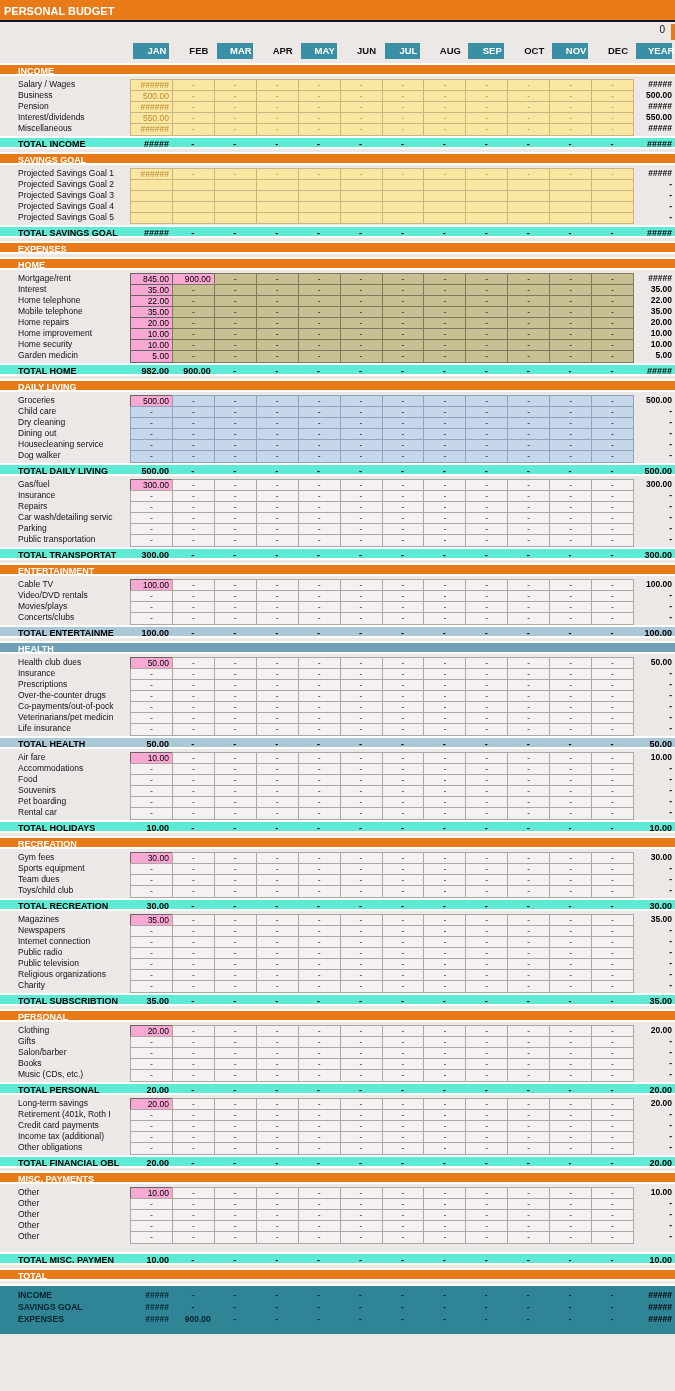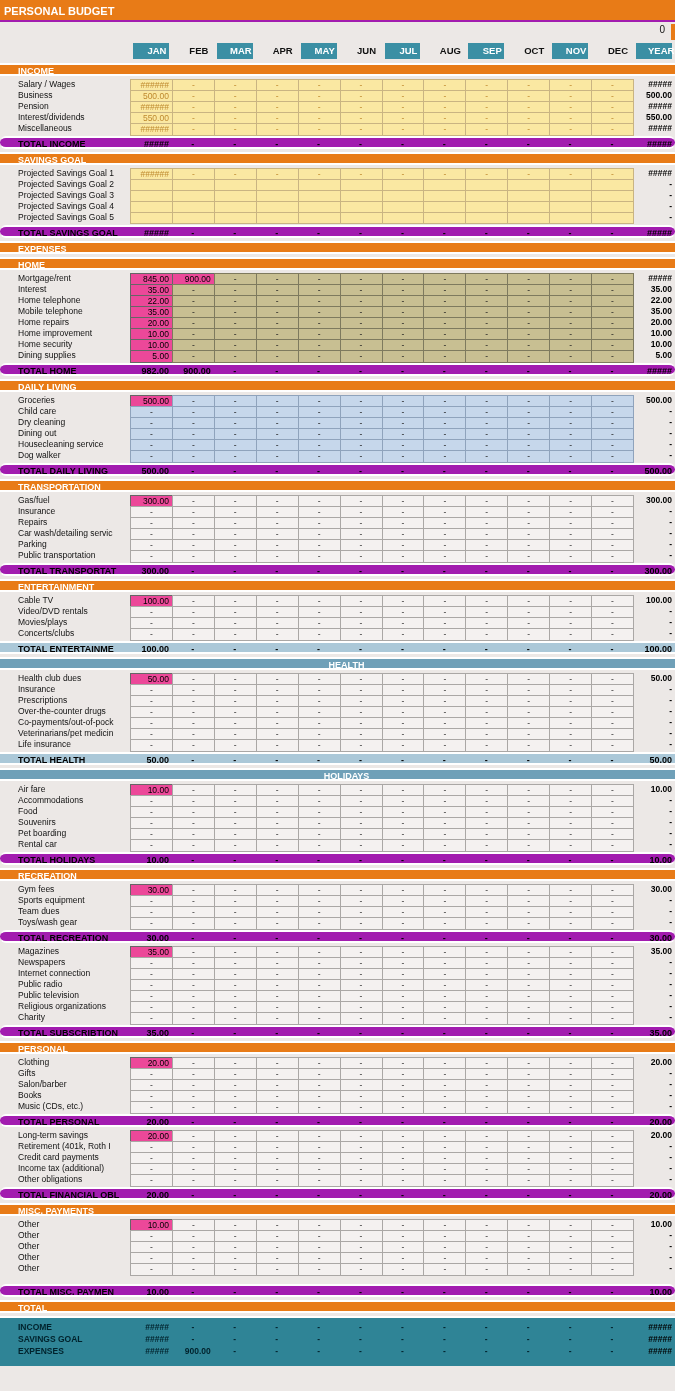--- a/index.html
+++ b/index.html
@@ -9,21 +9,21 @@
     background:#ece8e6;
     width:675px; height:1391px;
     position:relative;
     overflow:hidden;
   }
   .titlebar {
     background:#e87b17; color:#fff;
     height:22px; line-height:22px;
     font-size:11px; font-weight:bold;
     padding-left:4px;
-    border-bottom:2px solid #a21caf;
+    border-bottom:2px solid #0f172a;
   }
   .zero-row {
     height:16px; line-height:16px;
     text-align:right; padding-right:10px;
     font-size:10px; color:#111;
   }
   .right-strip {
     position:absolute; top:24px; right:0;
     width:4px; height:16px; background:#e87b17;
   }
@@ -39,48 +39,48 @@
   }
   .mcell.hl { background:#3b8fa4; color:#fff; }
   .section-header {
     height:13px; line-height:13px;
     color:#fff; font-size:9px; font-weight:bold;
     padding-left:18px;
     border-top:2px solid #fff; border-bottom:2px solid #fff;
     margin-bottom:3px;
   }
   .hdr-orange { background:#e87b17; }
-  .hdr-steel  { background:#6fa0b8;text-align:center; }
+  .hdr-steel  { background:#6fa0b8; }
   .row { height:11px; line-height:11px; font-size:8.5px; }
   .rlabel {
     color:#111; padding-left:18px;
     white-space:nowrap; overflow:hidden;
   }
   .cell {
     border:1px solid #a8a5a3;
     margin-right:-1px; margin-bottom:-1px;
     text-align:center; color:#333;
     font-size:8.5px;
   }
   .cell.num { text-align:right; padding-right:3px; color:#000; }
   .c-yellow { background:#fae8a2; border-color:#c9b482; color:#bf8a2f; }
   .c-yellow.num { color:#bf8a2f; }
   .c-olive  { background:#c8bf92; border-color:#7e7a5e; color:#222; }
   .c-blue   { background:#c6d7eb; border-color:#8fa3bc; color:#222; }
   .c-plain  { background:#f4f1f0; border-color:#aaa7a5; color:#333; }
-  .c-white  { background:#ec4899; border-color:#666; color:#000; }
+  .c-white  { background:#f9a8d4; border-color:#666; color:#000; }
   .ycell {
     font-weight:bold; color:#000; text-align:right; padding-right:3px;
   }
   .total-row {
     height:13px; line-height:13px; font-size:9px; font-weight:bold;
     border-top:2px solid #fff; border-bottom:2px solid #fff;
     margin-top:2px; margin-bottom:3px;
   }
-  .tot-orange { background:#a21caf;border-radius:6px; }
+  .tot-orange { background:#5eead4; }
   .tot-lightsteel { background:#abc8d8; }
   .total-row .rlabel { font-weight:bold; color:#000; }
   .total-row .tcell { text-align:right; padding-right:3px; color:#000; }
   .total-row .tdash { text-align:center; color:#000; }
   .gap8 { height:8px; }
   .summary-block {
     background:#2f8496;
     border-top:2px solid #fff;
     padding-top:3px; padding-bottom:4px;
   }
@@ -421,21 +421,21 @@
       <div class="cell c-olive">-</div>
       <div class="cell c-olive">-</div>
       <div class="cell c-olive">-</div>
       <div class="cell c-olive">-</div>
       <div class="cell c-olive">-</div>
       <div class="cell c-olive">-</div>
       <div class="cell c-olive">-</div>
       <div class="ycell">10.00</div>
     </div>
     <div class="grid row">
-      <div class="rlabel">Dining supplies</div>
+      <div class="rlabel">Garden medicin</div>
       <div class="cell c-white num">5.00</div>
       <div class="cell c-olive">-</div>
       <div class="cell c-olive">-</div>
       <div class="cell c-olive">-</div>
       <div class="cell c-olive">-</div>
       <div class="cell c-olive">-</div>
       <div class="cell c-olive">-</div>
       <div class="cell c-olive">-</div>
       <div class="cell c-olive">-</div>
       <div class="cell c-olive">-</div>
@@ -565,21 +565,20 @@
       <div class="tdash">-</div>
       <div class="tdash">-</div>
       <div class="tdash">-</div>
       <div class="tdash">-</div>
       <div class="tdash">-</div>
       <div class="tdash">-</div>
       <div class="tdash">-</div>
       <div class="tdash">-</div>
       <div class="ycell">500.00</div>
     </div>
-    <div class="section-header hdr-orange">TRANSPORTATION</div>
     <div class="grid row">
       <div class="rlabel">Gas/fuel</div>
       <div class="cell c-white num">300.00</div>
       <div class="cell c-plain">-</div>
       <div class="cell c-plain">-</div>
       <div class="cell c-plain">-</div>
       <div class="cell c-plain">-</div>
       <div class="cell c-plain">-</div>
       <div class="cell c-plain">-</div>
       <div class="cell c-plain">-</div>
@@ -888,21 +887,20 @@
       <div class="tdash">-</div>
       <div class="tdash">-</div>
       <div class="tdash">-</div>
       <div class="tdash">-</div>
       <div class="tdash">-</div>
       <div class="tdash">-</div>
       <div class="tdash">-</div>
       <div class="tdash">-</div>
       <div class="ycell">50.00</div>
     </div>
-    <div class="section-header hdr-steel">HOLIDAYS</div>
     <div class="grid row">
       <div class="rlabel">Air fare</div>
       <div class="cell c-white num">10.00</div>
       <div class="cell c-plain">-</div>
       <div class="cell c-plain">-</div>
       <div class="cell c-plain">-</div>
       <div class="cell c-plain">-</div>
       <div class="cell c-plain">-</div>
       <div class="cell c-plain">-</div>
       <div class="cell c-plain">-</div>
@@ -1051,21 +1049,21 @@
       <div class="cell c-plain">-</div>
       <div class="cell c-plain">-</div>
       <div class="cell c-plain">-</div>
       <div class="cell c-plain">-</div>
       <div class="cell c-plain">-</div>
       <div class="cell c-plain">-</div>
       <div class="cell c-plain">-</div>
       <div class="ycell">-</div>
     </div>
     <div class="grid row">
-      <div class="rlabel">Toys/wash gear</div>
+      <div class="rlabel">Toys/child club</div>
       <div class="cell c-plain">-</div>
       <div class="cell c-plain">-</div>
       <div class="cell c-plain">-</div>
       <div class="cell c-plain">-</div>
       <div class="cell c-plain">-</div>
       <div class="cell c-plain">-</div>
       <div class="cell c-plain">-</div>
       <div class="cell c-plain">-</div>
       <div class="cell c-plain">-</div>
       <div class="cell c-plain">-</div>

